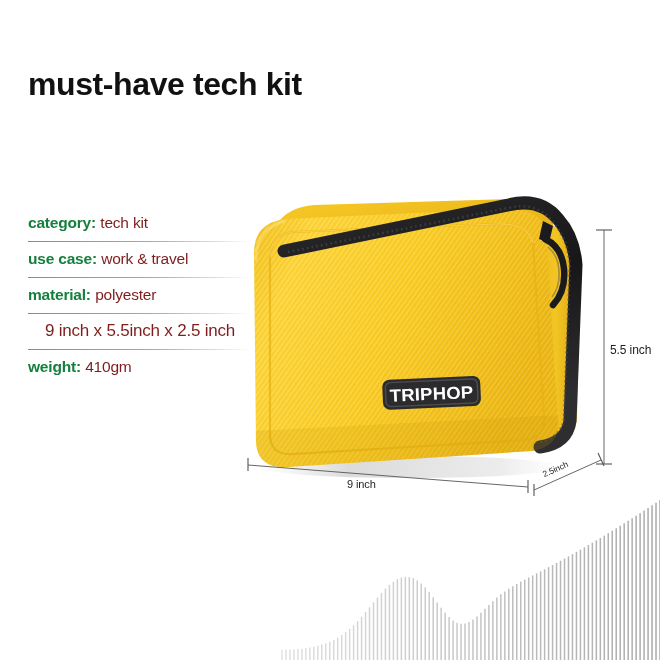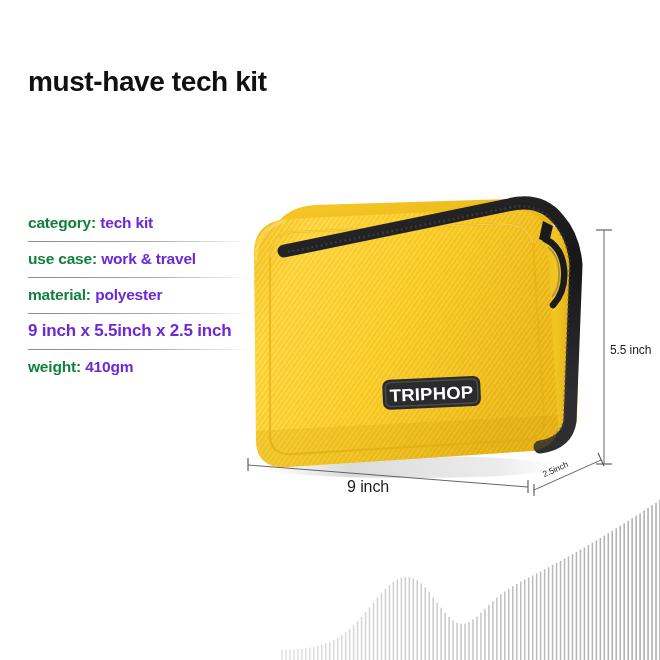--- a/index.html
+++ b/index.html
@@ -10,21 +10,21 @@
     position: relative;
     overflow: hidden;
     color: #111111;
   }
   #canvas { position: absolute; inset: 0; width: 660px; height: 660px; }
 
   
   #title {
     position: absolute;
     left: 28px; top: 66px;
-    font-size: 28px;
+    font-size: 32px;
     font-weight: 700;
     letter-spacing: -0.4px;
     color: #111111;
     white-space: nowrap;
   }
 
   
   #spec-list {
     position: absolute;
     left: 28px; top: 205px;
@@ -36,32 +36,32 @@
   }
   .spec-row .divider {
     position: absolute;
     left: 0; top: 0;
     width: 222px; height: 1px;
     background: linear-gradient(to right, #8a8a8a 0%, #a8a8a8 55%, #d8d8d8 82%, #ffffff 100%);
   }
   .spec-row:first-child .divider { display: none; }
   .spec-line { font-size: 15.5px; line-height: 21px; white-space: nowrap; }
   .spec-label { font-weight: 700; color: #15803d; letter-spacing: -0.2px; }
-  .spec-value { font-weight: 700; color: #6d28d9; letter-spacing: -0.2px; }
+  .spec-value { font-weight: 400; color: #7f1d1d; letter-spacing: -0.2px; text-align: center; }
   .spec-row.stacked .spec-label { display: block; }
   .spec-row.stacked .spec-value { display: block; font-size: 17px; }
 
   
   #product { position: absolute; left: 240px; top: 195px; width: 360px; height: 290px; }
   #product svg { display: block; }
 
   
   .dim-label {
     position: absolute;
-    font-size: 16px;
+    font-size: 11px;
     color: #1d1d1d;
     letter-spacing: -0.1px;
     white-space: nowrap;
   }
   #dim-width-label  { left: 347px; top: 478px; }
   #dim-height-label { left: 610px; top: 343px; font-size: 12px; }
   #dim-depth-label  { left: 541px; top: 470px; font-size: 8.5px;
                       transform: rotate(-24deg); transform-origin: left top; }
 
   

